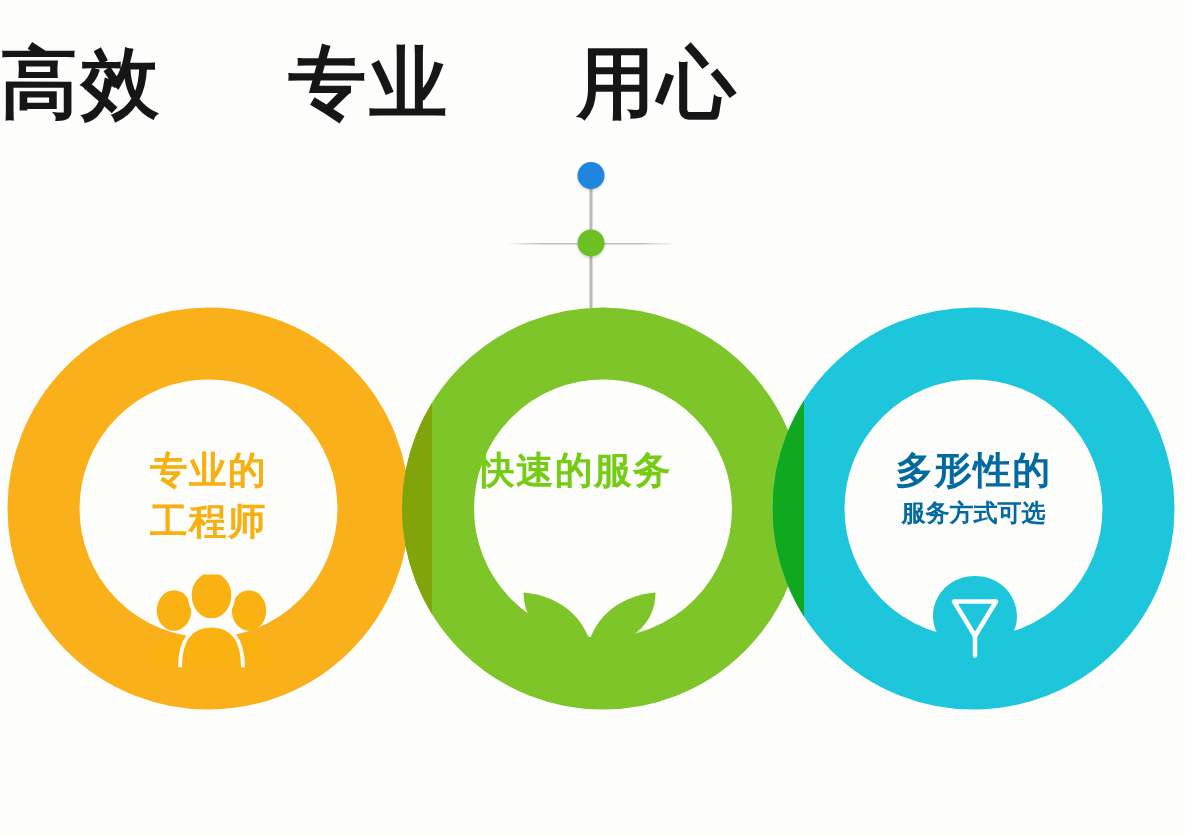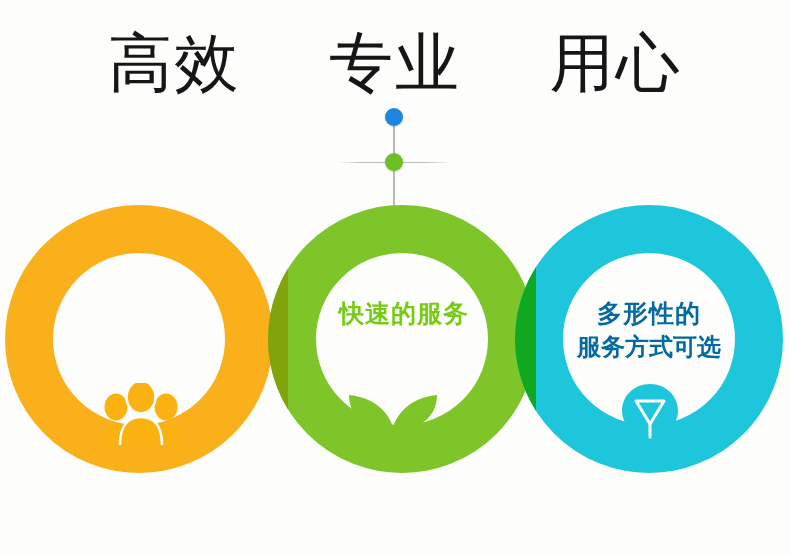--- a/index.html
+++ b/index.html
@@ -21,26 +21,26 @@
     height: 557px;
     background: #fdfdfb;
   }
 
   
   .headline {
     position: absolute;
     top: 27px;
     left: 0;
     width: 790px;
-    text-align: center;
+    text-align: left;
     white-space: nowrap;
     color: #161616;
     font-family: "DejaVu Sans", "Liberation Sans", sans-serif;
-    font-size: 64px;
-    font-weight: 400;
+    font-size: 52px;
+    font-weight: 700;
     letter-spacing: 2px;
     line-height: 1.15;
   }
   .headline .word {
     display: inline-block;
   }
   .headline .gap {
     display: inline-block;
     width: 44px;
   }
@@ -154,23 +154,23 @@
     width: 190px;
     text-align: center;
     line-height: 1.34;
     font-family: "DejaVu Sans", "Liberation Sans", sans-serif;
     font-weight: 700;
     font-size: 25px;
     letter-spacing: 1px;
     white-space: nowrap;
   }
   .c1-text { left: 44px;  top: 297px; color: #f6b012; }
-  .c2-text { left: 309px; top: 297px; color: #76cc15; }
+  .c2-text { left: 288px; top: 297px; color: #76cc15; }
   .c3-text { left: 554px; top: 297px; color: #0369a1; }
-  .c3-text .line2 { font-size: 24px; letter-spacing: 0px; }
+  .c3-text .line2 { font-size: 16px; letter-spacing: 0px; }
 
   .icon-slot {
     position: absolute;
     display: block;
   }
   .icon-team { left: 95px;  top: 383px; width: 92px; height: 62px; }
   .icon-leaf { left: 343px; top: 383px; width: 100px; height: 70px; }
   .icon-bulb { left: 614px; top: 382px; width: 72px; height: 72px; }
 </style>
 </head>
@@ -194,20 +194,24 @@
   </div>
 
   <div class="rings">
     <div class="ring ring-orange"></div>
     <div class="ring ring-green"></div>
     <div class="ring ring-cyan"></div>
     <div class="overlap overlap-og"></div>
     <div class="overlap overlap-gc"></div>
   </div>
 
+  <div class="circle-content c1-text">
+    <div class="line1">专业的</div>
+    <div class="line2">工程师</div>
+  </div>
   <svg class="icon-slot icon-team" viewBox="0 0 92 62" aria-hidden="true">
     <g fill="#f9b212">
       <ellipse cx="21" cy="24" rx="11.5" ry="13.5"></ellipse>
       <path d="M4 62 C4 48 11 41 21 41 C31 41 38 48 38 62 Z"></path>
       <ellipse cx="71" cy="24" rx="11.5" ry="13.5"></ellipse>
       <path d="M54 62 C54 48 61 41 71 41 C81 41 88 48 88 62 Z"></path>
       <ellipse cx="46" cy="14" rx="14.5" ry="16.5"></ellipse>
       <path d="M25 62 C25 43 33 34 46 34 C59 34 67 43 67 62 Z"></path>
     </g>
     <g fill="none" stroke="#fdfdfb" stroke-width="2.6">

